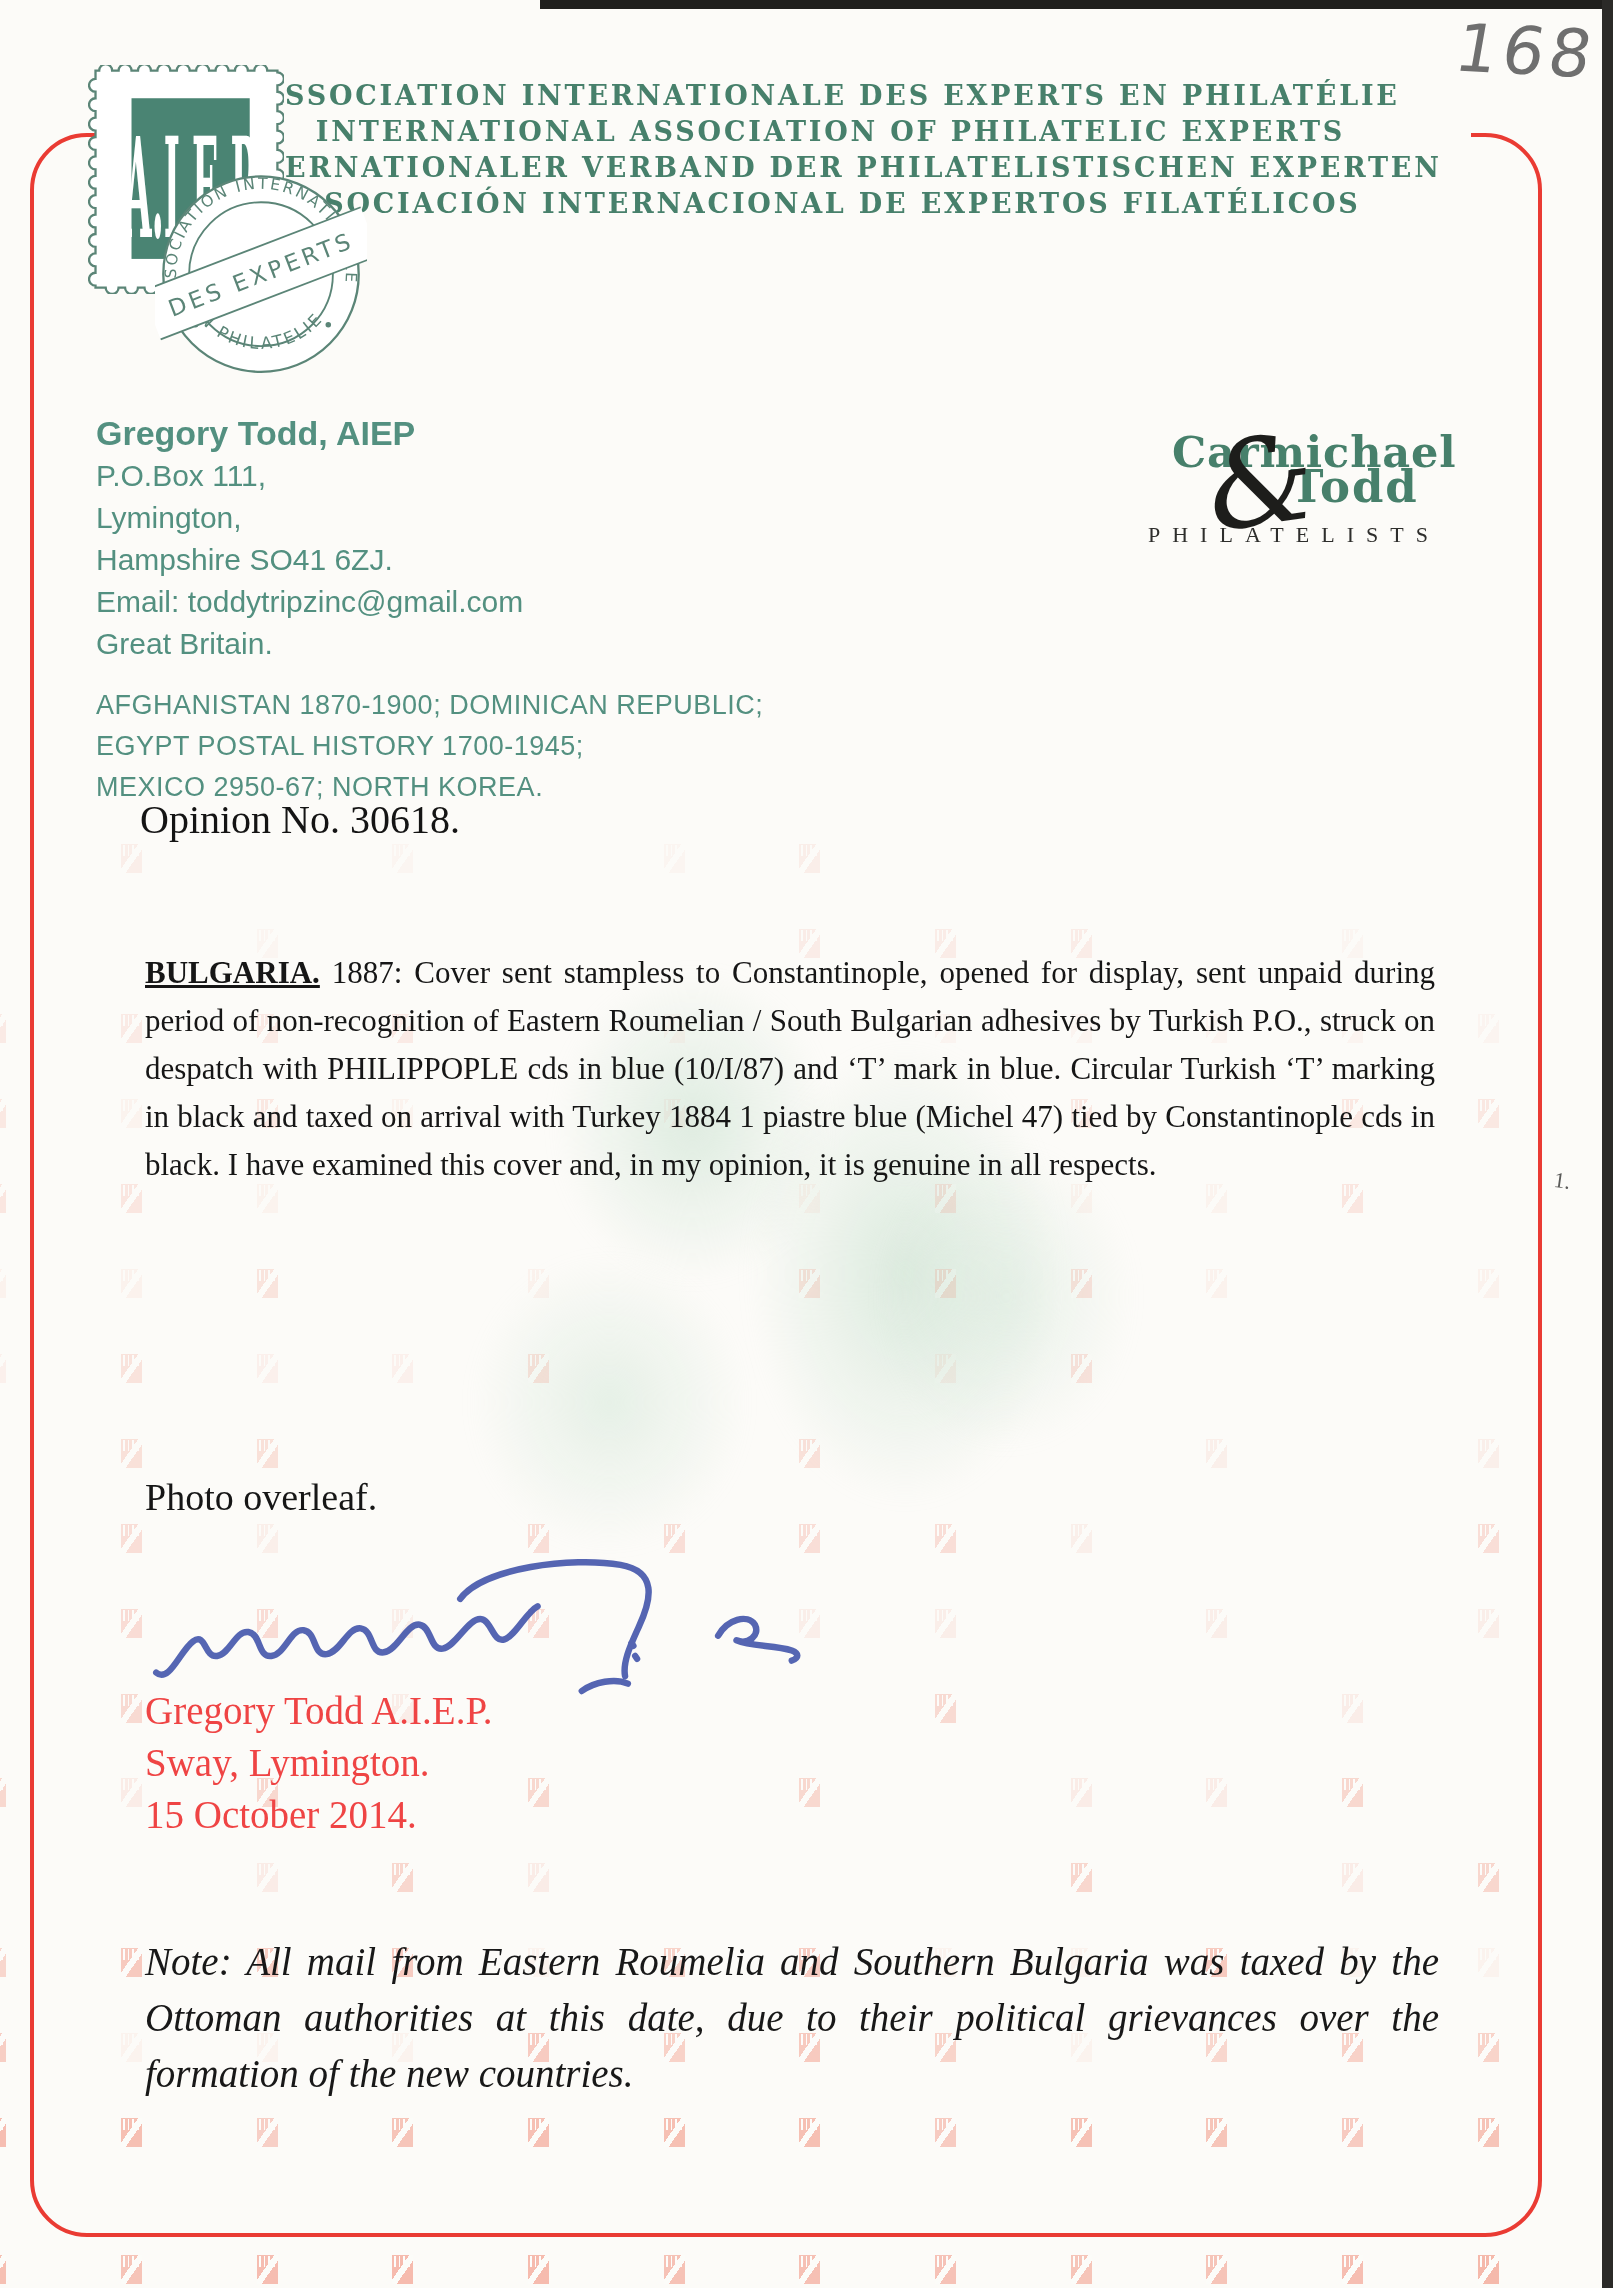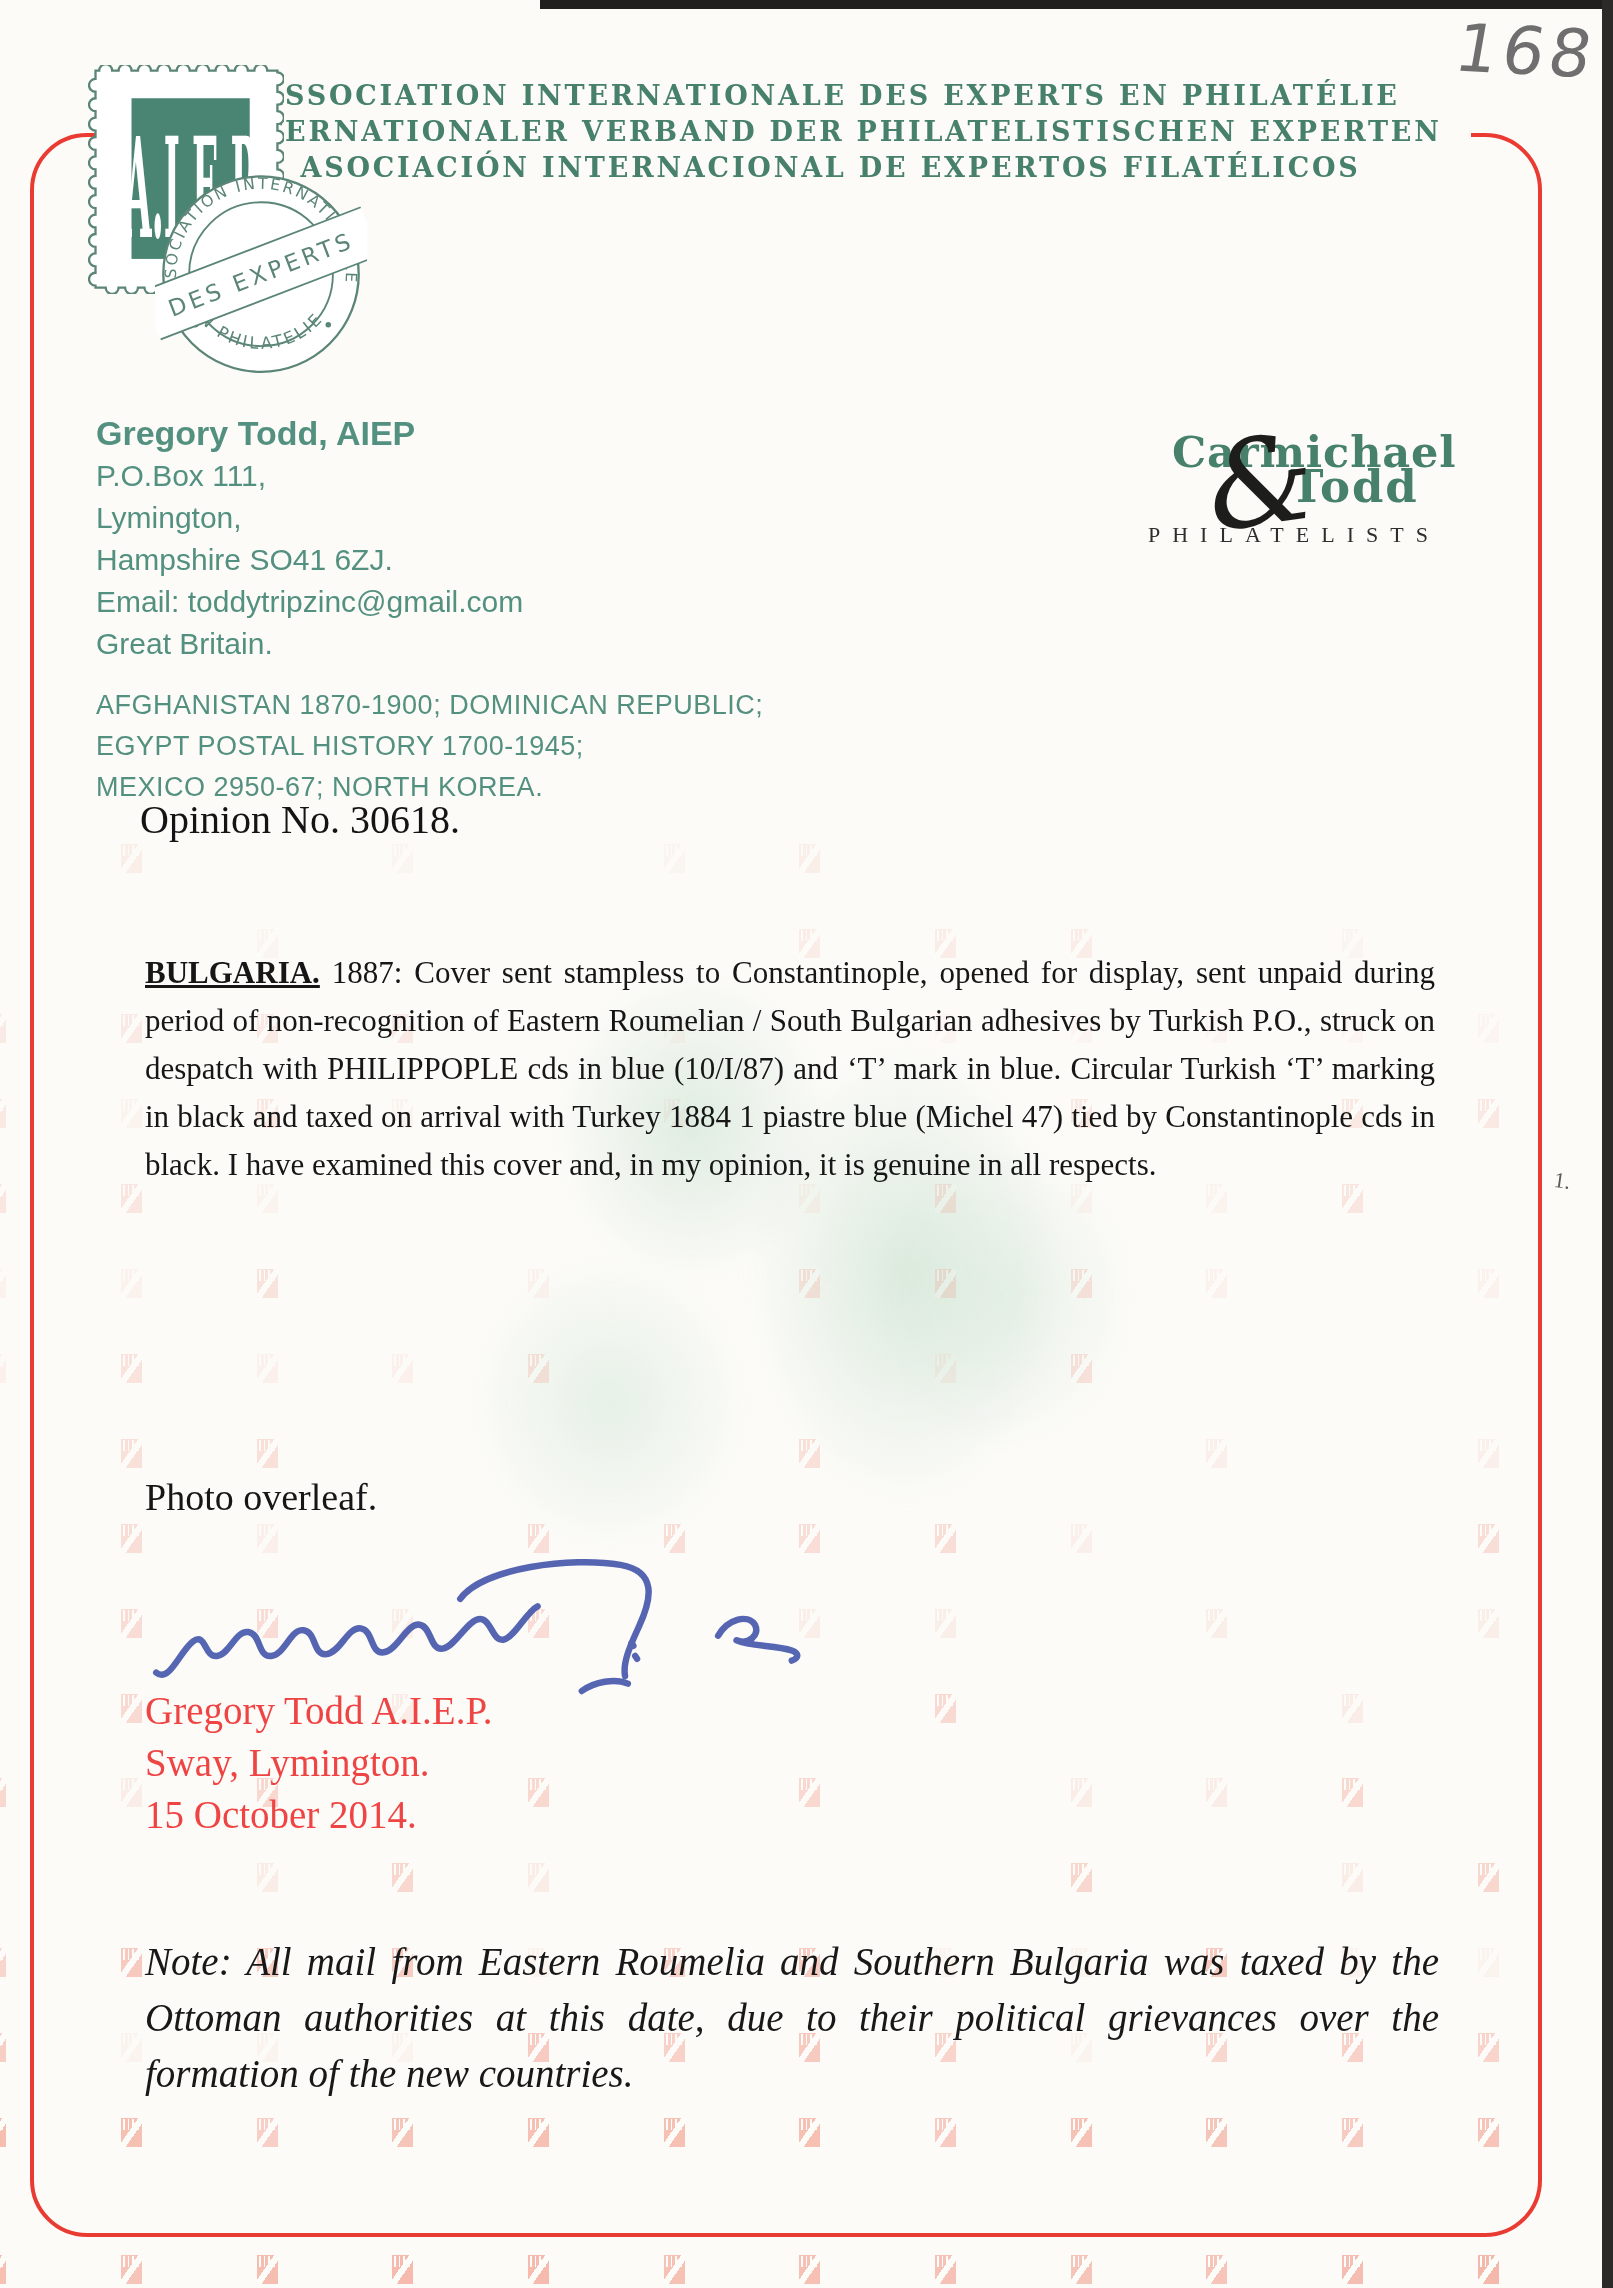--- a/index.html
+++ b/index.html
@@ -216,20 +216,21 @@
       <div class="wm" style="left: 1478px; top: 2255px; opacity: 0.61;"></div>
     </div>
 
   <div class="frame"></div>
   <div class="frame-mask"></div>
 
   <div class="pagenum">168</div>
 
   <div class="hdr">
     <div>ASSOCIATION INTERNATIONALE DES EXPERTS EN PHILATÉLIE</div>
+    <div>INTERNATIONAL ASSOCIATION OF PHILATELIC EXPERTS</div>
     <div>INTERNATIONALER VERBAND DER PHILATELISTISCHEN EXPERTEN</div>
     <div>ASOCIACIÓN INTERNACIONAL DE EXPERTOS FILATÉLICOS</div>
   </div>
 
   <div class="stamp-wrap">
     <svg width="196" height="229" viewBox="0 0 212 248">
       <path id="stamp-path" d="M 8 6 l 4 0 a 7 7 0 0 1 14 0 l 7 0 a 7 7 0 0 1 14 0 l 7 0 a 7 7 0 0 1 14 0 l 7 0 a 7 7 0 0 1 14 0 l 7 0 a 7 7 0 0 1 14 0 l 7 0 a 7 7 0 0 1 14 0 l 7 0 a 7 7 0 0 1 14 0 l 7 0 a 7 7 0 0 1 14 0 l 7 0 a 7 7 0 0 1 14 0 l 7 0 l 4 0 l 0 2 a 7 7 0 0 1 0 14 l 0 7 a 7 7 0 0 1 0 14 l 0 7 a 7 7 0 0 1 0 14 l 0 7 a 7 7 0 0 1 0 14 l 0 7 a 7 7 0 0 1 0 14 l 0 7 a 7 7 0 0 1 0 14 l 0 7 a 7 7 0 0 1 0 14 l 0 7 a 7 7 0 0 1 0 14 l 0 7 a 7 7 0 0 1 0 14 l 0 7 a 7 7 0 0 1 0 14 l 0 7 a 7 7 0 0 1 0 14 l 0 7 l 0 2 l -4 0 a 7 7 0 0 1 -14 0 l -7 0 a 7 7 0 0 1 -14 0 l -7 0 a 7 7 0 0 1 -14 0 l -7 0 a 7 7 0 0 1 -14 0 l -7 0 a 7 7 0 0 1 -14 0 l -7 0 a 7 7 0 0 1 -14 0 l -7 0 a 7 7 0 0 1 -14 0 l -7 0 a 7 7 0 0 1 -14 0 l -7 0 a 7 7 0 0 1 -14 0 l -7 0 l -4 0 l 0 -2 a 7 7 0 0 1 0 -14 l 0 -7 a 7 7 0 0 1 0 -14 l 0 -7 a 7 7 0 0 1 0 -14 l 0 -7 a 7 7 0 0 1 0 -14 l 0 -7 a 7 7 0 0 1 0 -14 l 0 -7 a 7 7 0 0 1 0 -14 l 0 -7 a 7 7 0 0 1 0 -14 l 0 -7 a 7 7 0 0 1 0 -14 l 0 -7 a 7 7 0 0 1 0 -14 l 0 -7 a 7 7 0 0 1 0 -14 l 0 -7 a 7 7 0 0 1 0 -14 l 0 -7 l 0 -2 Z" fill="#ffffff" stroke="#5b8577" stroke-width="2.5"></path>
       <rect x="47" y="36" width="128" height="174" fill="#4a8473"></rect>
       <g transform="translate(47,36) scale(0.25,1)">
         <text x="256" y="150" text-anchor="middle" font-family="DejaVu Serif, serif" font-weight="bold" font-size="150" fill="#ffffff">A.I.E.P</text>

